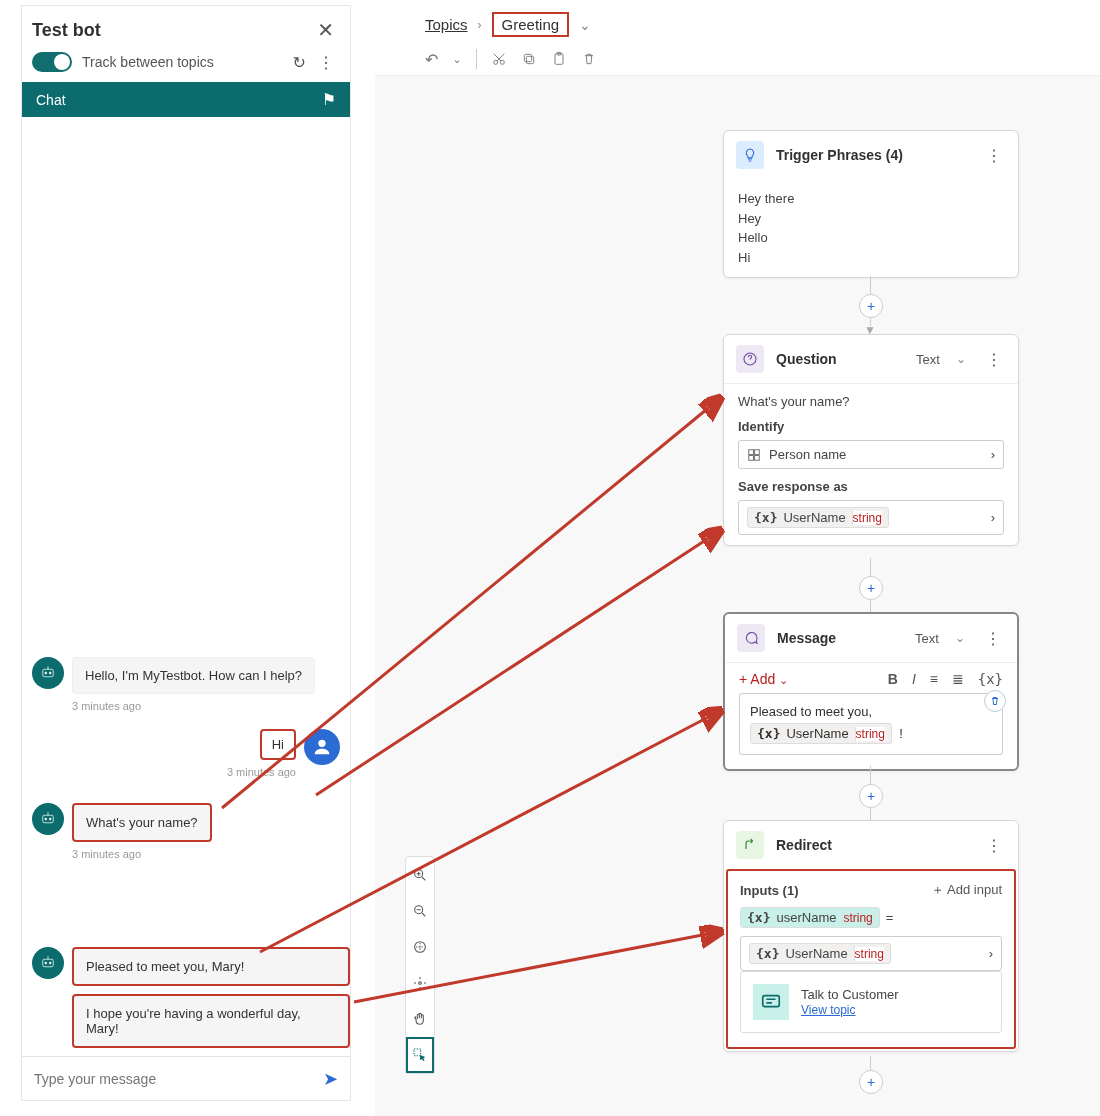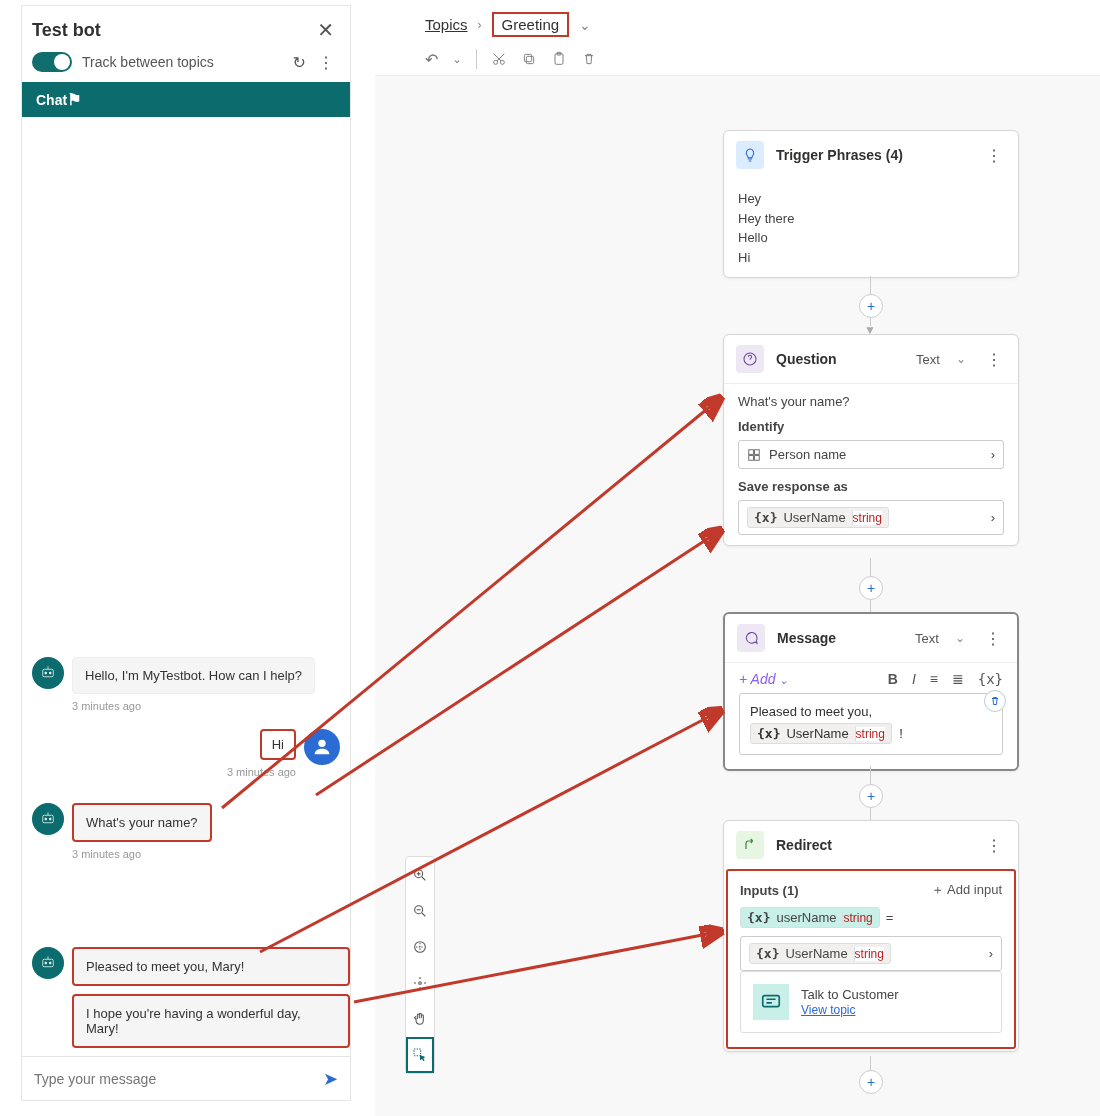--- a/index.html
+++ b/index.html
@@ -8,21 +8,21 @@
   .panel { position:absolute; left:21px; top:5px; width:330px; height:1096px; background:#fff; border:1px solid #e5e5e5;}
   .panel-top { padding:12px 16px 6px 10px; display:flex; align-items:center; justify-content:space-between;}
   .panel-title { font-size:18px; font-weight:700;}
   .close-x { font-size:20px; color:#555; cursor:pointer;}
   .track-row { display:flex; align-items:center; justify-content:space-between; padding:4px 16px 10px 10px;}
   .track-left { display:flex; align-items:center; gap:10px;}
   .toggle { width:40px; height:20px; background:#116d6e; border-radius:10px; position:relative;}
   .toggle::after { content:""; position:absolute; right:2px; top:2px; width:16px; height:16px; background:#fff; border-radius:50%;}
   .track-label { font-size:14px; color:#555;}
   .track-right { display:flex; align-items:center; gap:12px; color:#555;}
-  .chat-header { background:#0b6b6d; color:#fff; display:flex; align-items:center; padding:8px 14px;font-weight:bold;}
+  .chat-header { background:#0b6b6d; color:#fff; display:flex; justify-content:space-between; align-items:center; padding:8px 14px;}
   .chat-header span:first-child { font-size:14px;}
   .chat-body { position:relative; height:940px;}
   .bot-row { position:absolute; left:0px; display:flex; align-items:flex-start; gap:8px;}
   .bot-av { width:32px; height:32px; border-radius:50%; background:#0b6b6d; display:flex; align-items:center; justify-content:center; margin-left:10px; flex:0 0 32px;}
   .bot-av svg { width:18px; height:18px; stroke:#fff; fill:none;}
   .msg { background:#f5f5f5; border:1px solid #eee; border-radius:4px; padding:10px 12px; font-size:13px; color:#333;}
   .time { font-size:11px; color:#999; margin-top:6px;}
   .user-row { position:absolute; right:10px; display:flex; align-items:flex-start; gap:8px;}
   .user-av { width:36px; height:36px; border-radius:50%; background:#2a6bd4; display:flex; align-items:center; justify-content:center; flex:0 0 36px;}
   .user-av svg { width:22px; height:22px; fill:#fff;}
@@ -49,21 +49,21 @@
   .node-type { font-size:13px; color:#555;}
   .dots { color:#555; padding:0 4px;}
   .node-body { padding:10px 14px; font-size:13px; color:#444;}
   .label { font-weight:600; font-size:13px; margin:10px 0 6px;}
   .field { border:1px solid #ccc; border-radius:3px; display:flex; align-items:center; padding:6px 8px; gap:8px; font-size:13px; justify-content:space-between;}
   .field-left { display:flex; align-items:center; gap:8px;}
   .vartoken { display:inline-flex; align-items:center; gap:6px; background:#f1f0ef; border:1px solid #ddd; border-radius:3px; padding:2px 6px; font-size:13px;}
   .vx { font-family:monospace; font-weight:700;}
   .typetag { background:#fff; border-left:1px solid #ddd; color:#b91c1c; font-size:12px;}
   .msg-toolbar { display:flex; align-items:center; gap:14px; padding:8px 14px 0; color:#555; font-size:14px;}
-  .msg-toolbar .add { color:#8b5cf6;font-style:italic;}
+  .msg-toolbar .add { color:#b91c1c;}
   .msg-box { margin:6px 14px 14px; border:1px solid #ccc; border-radius:3px; padding:10px 10px 10px; font-size:13px; position:relative;}
   .msg-box .trash { position:absolute; right:-4px; top:-4px; width:22px; height:22px; background:#fff; border:1px solid #bcd; border-radius:50%; display:flex; align-items:center; justify-content:center; color:#2a6bd4;}
   .connector { position:absolute; left:495px; width:1px; background:#ccc;}
   .plus { position:absolute; left:484px; width:24px; height:24px; background:#fff; border:1px solid #ccc; border-radius:50%; display:flex; align-items:center; justify-content:center; color:#2a6bd4; font-size:14px;}
   .arrowdown { position:absolute; left:489px; color:#aaa; font-size:12px;}
   .redirect-hl { border:2px solid #c0392b; border-radius:3px;}
   .inputs-row { display:flex; align-items:center; justify-content:space-between; font-size:13px; margin-bottom:8px;}
   .add-input { color:#555; font-size:13px;}
   .greenvar { background:#c8efe8;}
   .ttc { border:1px solid #ddd; border-radius:3px; padding:12px; display:flex; gap:12px; align-items:center; }
@@ -205,22 +205,22 @@
       <div class="node-head" style="border-bottom:none;">
         <div class="node-icon" style="background:#dcecff;">
           <svg viewBox="0 0 24 24" width="16" height="16" stroke="#2a6bd4" fill="none" stroke-width="1.6">
               <path d="M9 18h6M10 21h4M12 3a6 6 0 00-4 10c1 1 1 2 1 3h6c0-1 0-2 1-3a6 6 0 00-4-10z"></path>
             </svg>
         </div>
         <div class="node-title">Trigger Phrases (4)</div>
         <div class="dots">⋮</div>
       </div>
       <div class="node-body" id="trigger-list" style="line-height:1.5;">
+          <div>Hey there</div>
           <div>Hey</div>
-          <div>Hey there</div>
           <div>Hello</div>
           <div>Hi</div>
         </div>
     </div>
     <div class="connector" style="top:200px; height:20px;"></div>
     <div class="plus" style="top:218px;">+</div>
     <div class="connector" style="top:242px; height:8px;"></div>
     <div class="arrowdown" style="top:247px;">▼</div>
 
     <div class="node" id="n-question" style="left:348px; top:258px; width:296px;">

